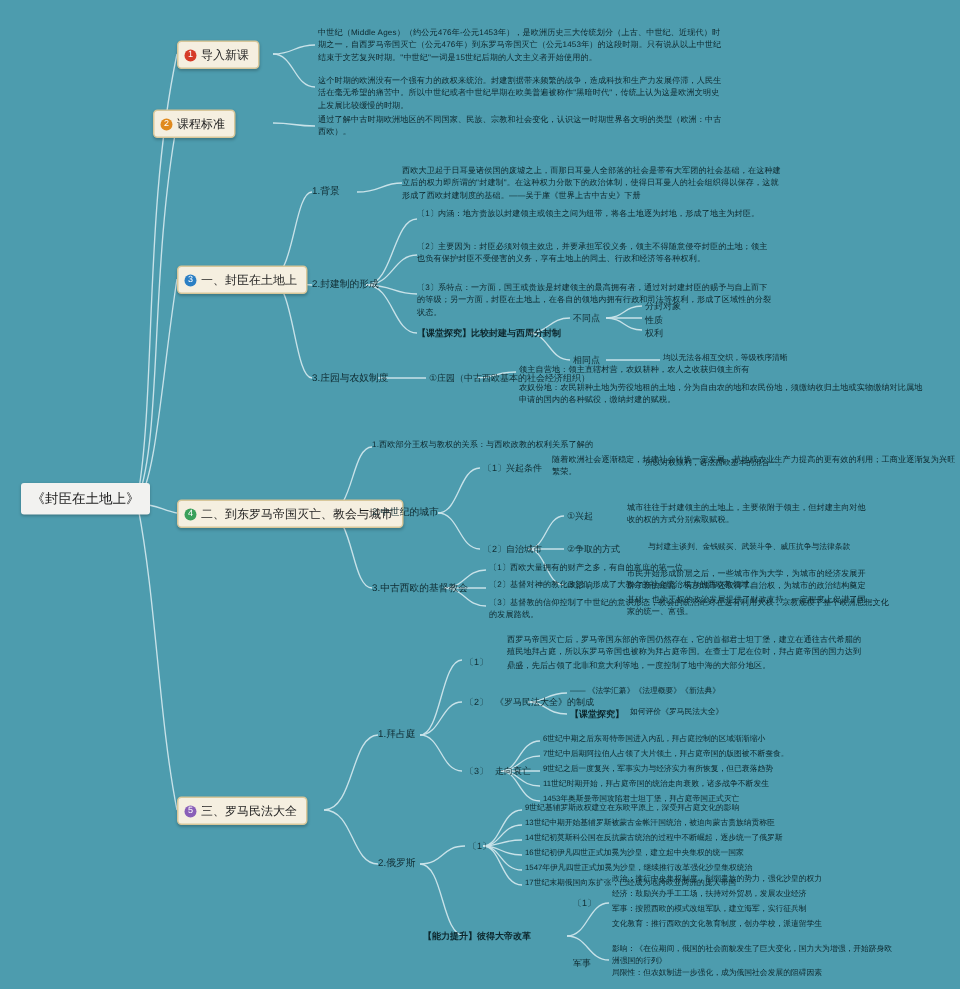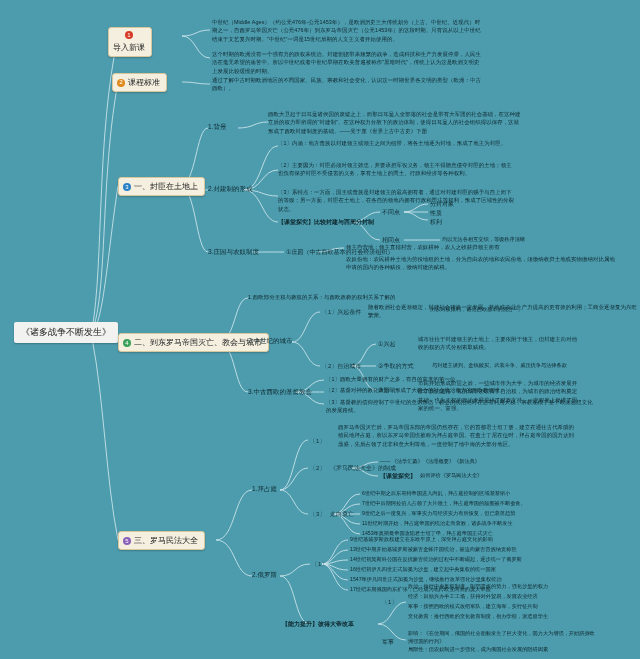--- a/index.html
+++ b/index.html
@@ -167,28 +167,28 @@
       <path d="M322,564 C334,564 334,560 348,560"></path>
       <path d="M322,564 C334,564 334,570 348,570"></path>
       <path d="M322,564 C334,564 334,580 348,580"></path>
       <path d="M322,564 C334,564 334,590 348,590"></path>
 
       <path d="M378,624 C392,624 392,602 406,602"></path>
       <path d="M378,624 C392,624 392,640 406,640"></path>
     </g>
   </svg>
 
-  <div class="node root" style="left:14px; top:322px;">《诸多战争不断发生》</div>
-
-  <div class="node l1" style="left:108px; top:27px;flex-direction:column;">
+  <div class="node root" style="left:14px; top:322px;">《封臣在土地上》</div>
+
+  <div class="node l1" style="left:118px; top:27px;">
     <span class="badge b1">1</span>
     <span>导入新课</span>
   </div>
 
-  <div class="node l1" style="left:112px; top:73px;font-family:Liberation Mono, monospace;">
+  <div class="node l1" style="left:102px; top:73px;font-family:Liberation Mono, monospace;">
     <span class="badge b2">2</span>
     <span>课程标准</span>
   </div>
 
   <div class="node l1" style="left:118px; top:177px;">
     <span class="badge b3">3</span>
     <span>一、封臣在土地上</span>
   </div>
 
   <div class="node l1" style="left:118px; top:333px;">

